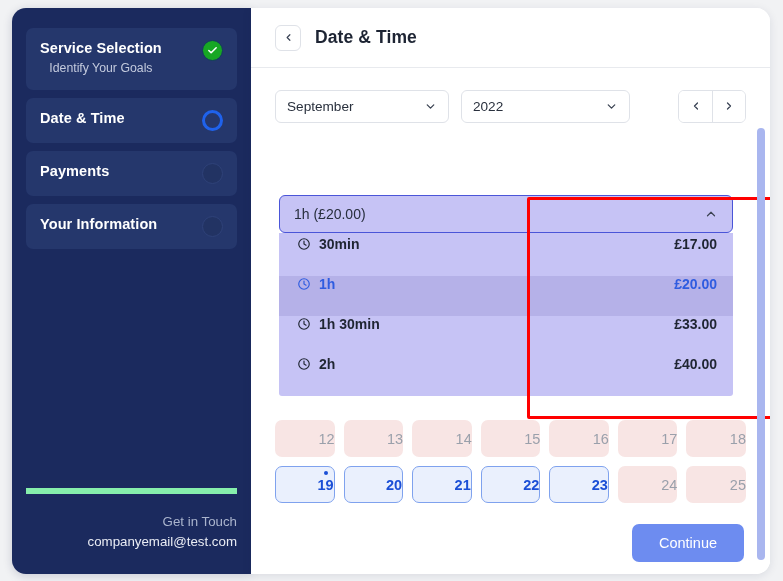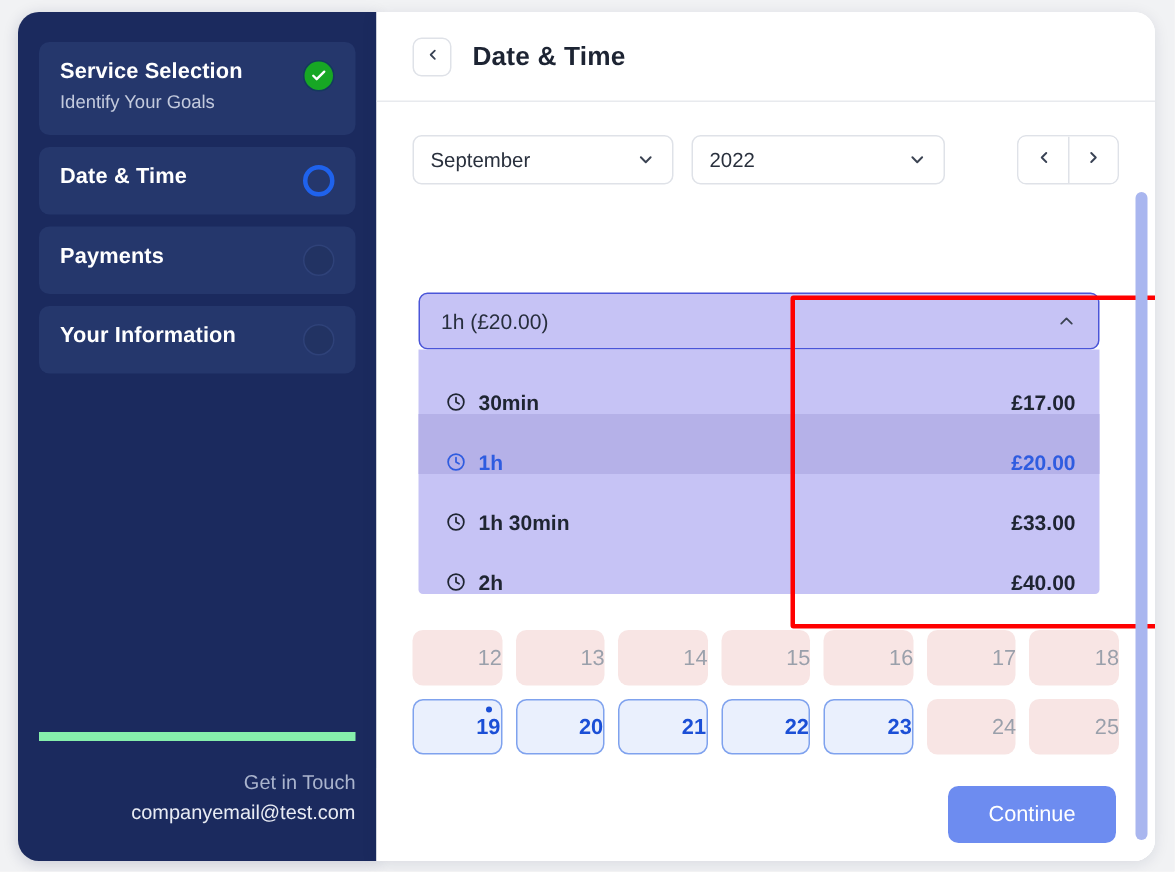--- a/index.html
+++ b/index.html
@@ -32,20 +32,21 @@
     box-shadow: 0 2px 10px rgba(20,30,70,0.18);
     display: flex;
     flex-direction: column;
     overflow: hidden;
   }
   .steps {
     padding: 20px 14px 0 14px;
     display: flex;
     flex-direction: column;
     gap: 8px;
+    text-align: center;
   }
   .step {
     background: #25376c;
     border-radius: 7px;
     padding: 11px 14px 12px 14px;
     display: flex;
     align-items: flex-start;
     justify-content: space-between;
     min-height: 42px;
     cursor: pointer;
@@ -232,21 +233,21 @@
     cursor: pointer;
   }
   .duration-list {
     background: #c6c3f5;
     border-radius: 0 0 3px 3px;
     padding-top: 3px;
   }
   .duration-item {
     height: 40px;
     display: flex;
-    align-items: flex-end;
+    align-items: flex-start;
     padding: 0 16px 0 18px;
     font-size: 14px;
     font-weight: bold;
     color: #1f2532;
     cursor: pointer;
   }
   .duration-item.selected {
     background: #b5b1e8;
     color: #2f5ce0;
   }

